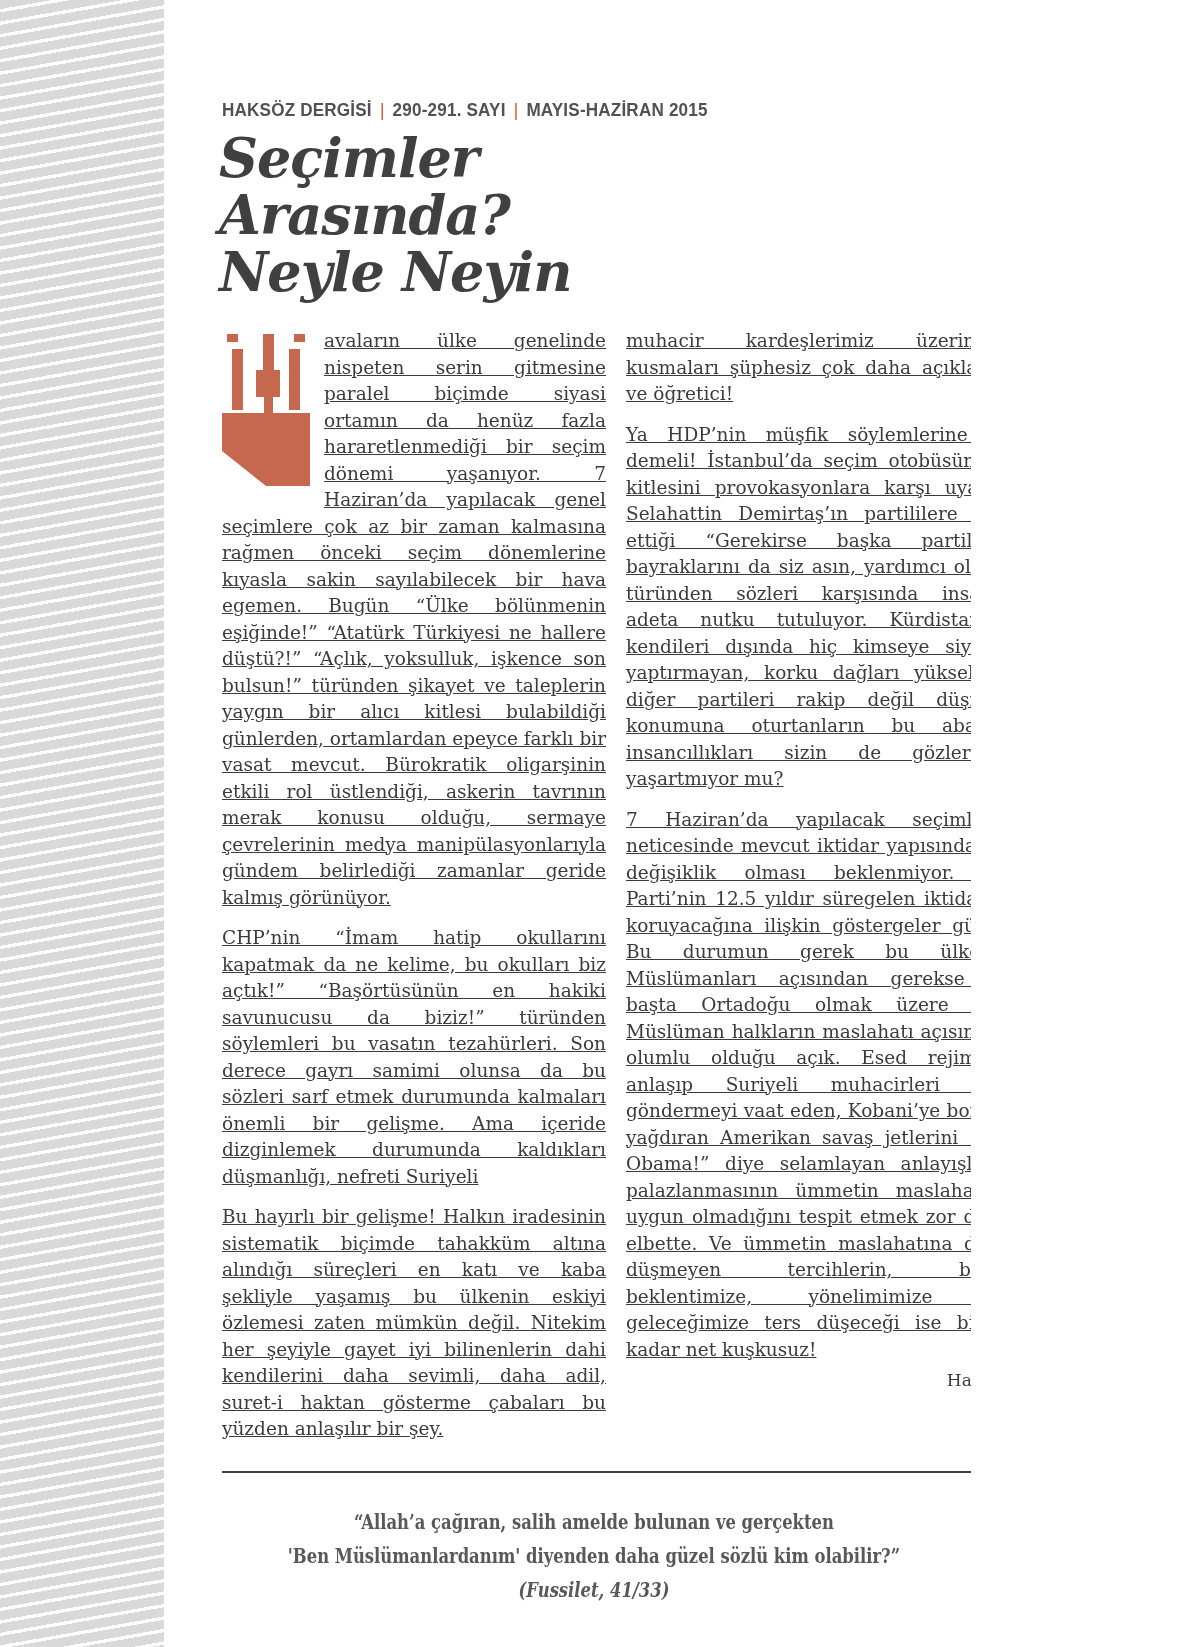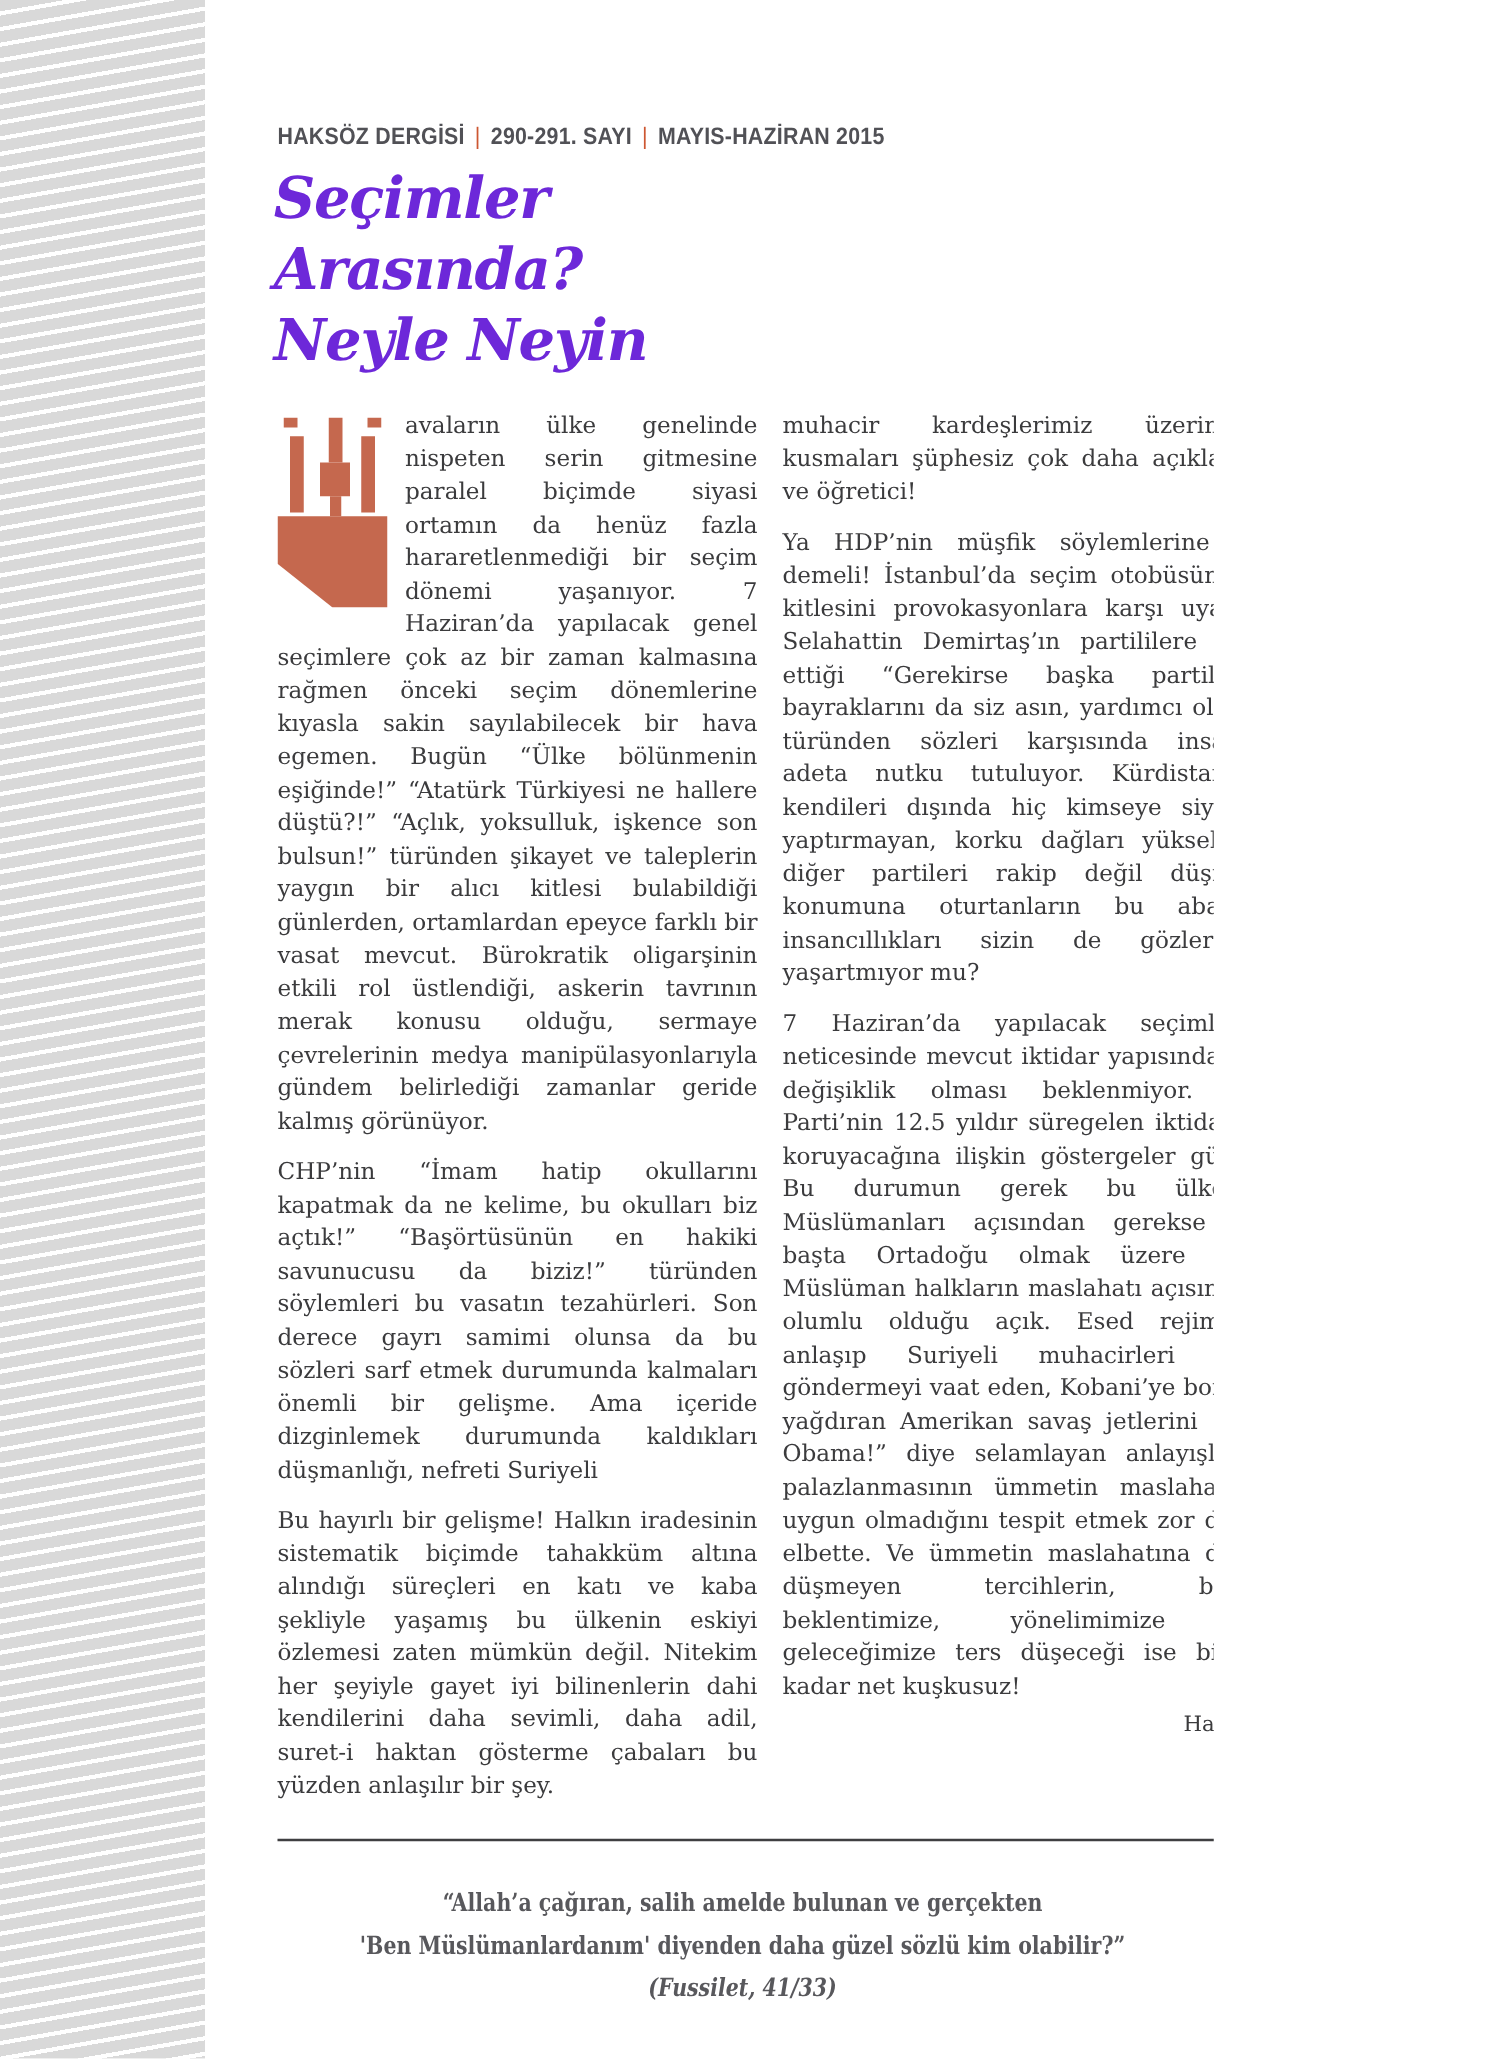--- a/index.html
+++ b/index.html
@@ -12,30 +12,30 @@
 
   
   .header{position:absolute;left:222px;top:99px;white-space:nowrap;
           font-family:"Liberation Sans",sans-serif;font-weight:700;font-size:19px;
           color:#515156;letter-spacing:.2px;transform:scaleX(.9);transform-origin:0 50%;}
   .header .sep{color:#cd5732;font-weight:400;margin:0 9px;}
 
   
   .title{position:absolute;left:219px;top:130px;margin:0;
          font-family:"DejaVu Serif",serif;font-style:italic;font-weight:700;
-         font-size:46px;line-height:57px;letter-spacing:-1px;color:#6d28d9;}
+         font-size:54px;line-height:57px;letter-spacing:-1px;color:#404040;}
   .title span{display:block;}
 
   
   .columns{position:absolute;left:222px;top:328px;width:788px;}
   .col{position:absolute;top:0;width:384px;font-size:18.5px;line-height:26.5px;
        color:#3b3b3d;text-align:justify;}
   .col1{left:0;}
   .col2{left:404px;}
-  .para{margin:0 0 14px 0;}
+  .para{margin:0 0 14px 0;text-decoration:underline;}
   .para:last-child{margin-bottom:0;}
 
   
   .logo{float:left;width:88px;height:152px;margin:6px 14px 4px 0;}
   .logo svg{display:block;width:100%;height:100%;}
 
   .signature{text-align:right;margin-top:4px;font-size:17px;color:#3b3b3d;}
 
   
   .rule{position:absolute;left:222px;top:1471px;width:789px;height:2px;background:#3f3f41;}

